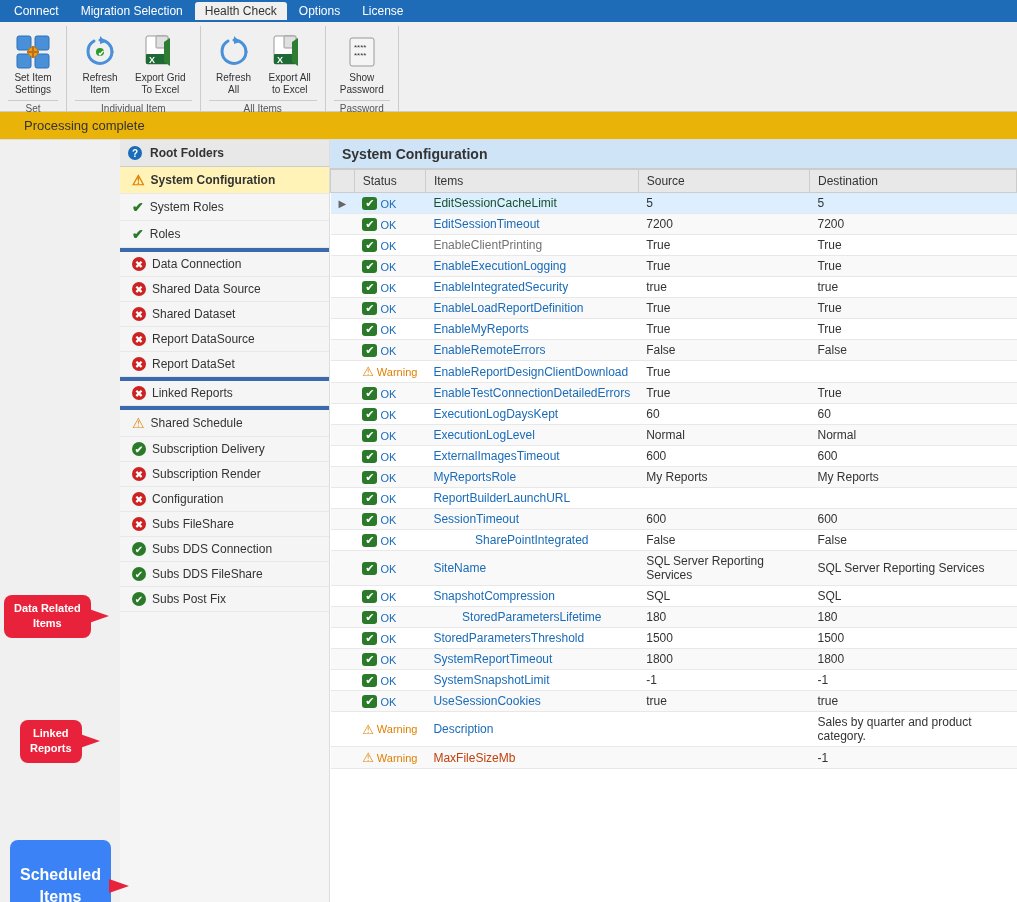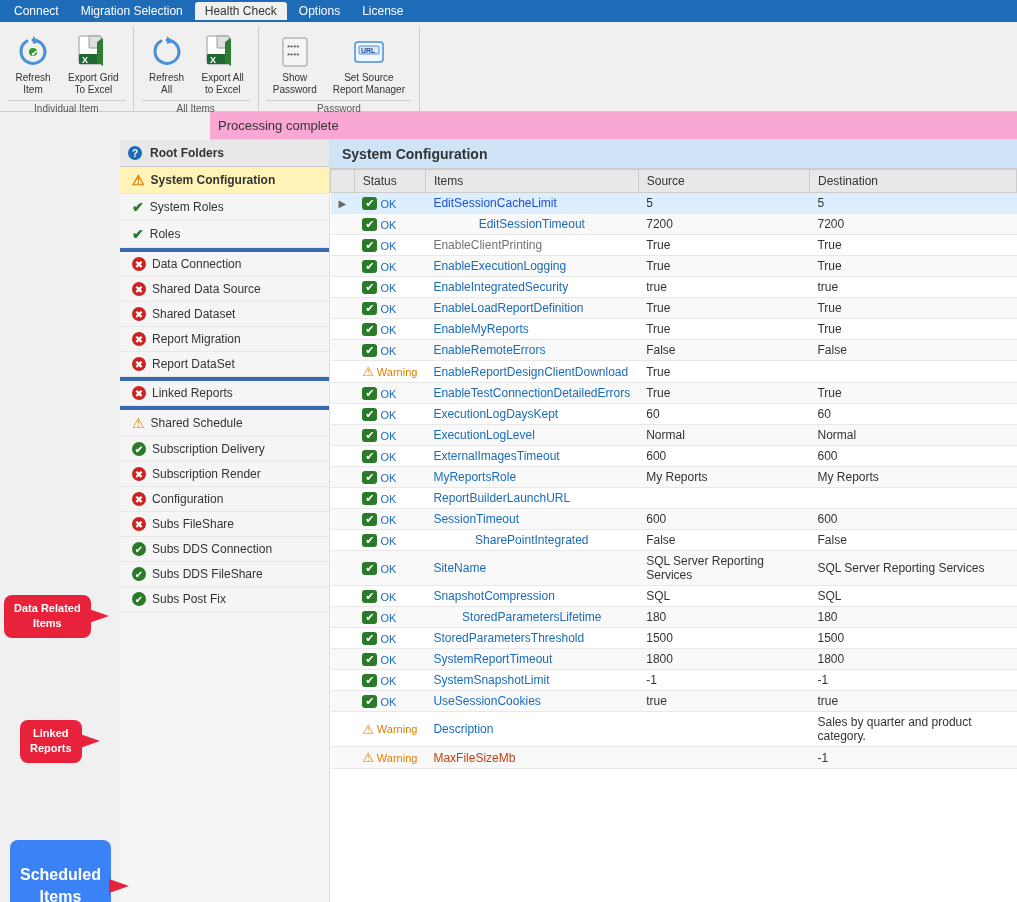--- a/index.html
+++ b/index.html
@@ -13,21 +13,21 @@
     
     .ribbon { background: #f0f0f0; border-bottom: 1px solid #ccc; display: flex; align-items: stretch; padding: 4px 0 0 0; height: 90px; }
     .ribbon-group { display: flex; flex-direction: column; align-items: center; border-right: 1px solid #ccc; padding: 0 8px; }
     .ribbon-group-label { font-size: 10px; color: #555; text-align: center; margin-top: auto; padding: 2px 4px; border-top: 1px solid #ccc; width: 100%; text-align: center; }
     .ribbon-buttons { display: flex; gap: 4px; flex: 1; align-items: flex-start; padding-top: 4px; }
     .ribbon-btn { display: flex; flex-direction: column; align-items: center; cursor: pointer; padding: 4px 6px; border-radius: 3px; min-width: 50px; }
     .ribbon-btn .icon-area { width: 36px; height: 36px; display: flex; align-items: center; justify-content: center; }
     .ribbon-btn .btn-label { font-size: 10px; color: #333; text-align: center; line-height: 1.2; margin-top: 2px; }
 
     
-    .status-bar { background: #f9a8d4; padding: 6px 8px; font-size: 13px; color: #333; border-bottom: 1px solid #ddd; margin-left: 210px; }
+    .status-bar { background: #eab308; padding: 6px 24px; font-size: 13px; color: #333; border-bottom: 1px solid #ddd; }
 
     
     .sidebar { width: 210px; background: #f5f5f5; border-right: 1px solid #ddd; overflow-y: auto; flex-shrink: 0; }
     .sidebar-header { display: flex; align-items: center; padding: 6px 8px; background: #e8e8e8; border-bottom: 1px solid #ccc; font-size: 12px; font-weight: bold; color: #333; gap: 4px; }
     .sidebar-item { display: flex; align-items: center; padding: 5px 8px 5px 12px; cursor: pointer; gap: 6px; font-size: 12px; color: #333; border-bottom: 1px solid #e8e8e8; }
     .sidebar-item.highlighted { background: #fff3b8; font-weight: bold; }
     .sidebar-divider { height: 4px; background: #3a6aad; margin: 0; }
 
     
     .status-ok { color: #2a7a2a; font-weight: bold; font-size: 14px; }
@@ -57,20 +57,39 @@
 <div class="top-nav">
   <div class="nav-tab">Connect</div>
   <div class="nav-tab">Migration Selection</div>
   <div class="nav-tab active">Health Check</div>
   <div class="nav-tab">Options</div>
   <div class="nav-tab">License</div>
 </div>
 
 <div class="ribbon">
 
+  <div class="ribbon-group">
+    <div class="ribbon-buttons">
+      <div class="ribbon-btn">
+        <div class="icon-area">
+          <svg viewBox="0 0 36 36" width="36" height="36">
+            <rect x="2" y="2" width="14" height="14" rx="2" fill="#4a90d9" stroke="#2a70b9" stroke-width="1"></rect>
+            <rect x="20" y="2" width="14" height="14" rx="2" fill="#4a90d9" stroke="#2a70b9" stroke-width="1"></rect>
+            <rect x="2" y="20" width="14" height="14" rx="2" fill="#4a90d9" stroke="#2a70b9" stroke-width="1"></rect>
+            <rect x="20" y="20" width="14" height="14" rx="2" fill="#4a90d9" stroke="#2a70b9" stroke-width="1"></rect>
+            <circle cx="18" cy="18" r="5" fill="#e8a020" stroke="#c07010" stroke-width="1"></circle>
+            <line x1="18" y1="12" x2="18" y2="24" stroke="#c07010" stroke-width="2"></line>
+            <line x1="12" y1="18" x2="24" y2="18" stroke="#c07010" stroke-width="2"></line>
+          </svg>
+        </div>
+        <div class="btn-label">Set Item<br>Settings</div>
+      </div>
+    </div>
+    <div class="ribbon-group-label">Set</div>
+  </div>
 
   <div class="ribbon-group">
     <div class="ribbon-buttons">
       <div class="ribbon-btn">
         <div class="icon-area">
           <svg viewBox="0 0 36 36" width="36" height="36">
             <path d="M18 6 A12 12 0 0 1 30 18" stroke="#4a90d9" stroke-width="3" fill="none" stroke-linecap="round"></path>
             <path d="M30 18 A12 12 0 1 1 12 7" stroke="#4a90d9" stroke-width="3" fill="none" stroke-linecap="round"></path>
             <polygon points="18,2 24,8 18,10" fill="#4a90d9"></polygon>
             <circle cx="18" cy="18" r="4" fill="#2a9a2a"></circle>
@@ -128,30 +147,20 @@
       <div class="ribbon-btn">
         <div class="icon-area">
           <svg viewBox="0 0 36 36" width="36" height="36">
             <rect x="6" y="4" width="24" height="28" rx="2" fill="#f5f5f5" stroke="#999" stroke-width="1"></rect>
             <text x="10" y="16" font-size="8" fill="#333">****</text>
             <text x="10" y="24" font-size="8" fill="#333">****</text>
           </svg>
         </div>
         <div class="btn-label">Show<br>Password</div>
       </div>
-      <div class="ribbon-btn">
-        <div class="icon-area">
-          <svg viewBox="0 0 36 36" width="36" height="36">
-            <rect x="4" y="8" width="28" height="20" rx="3" fill="#f0f8ff" stroke="#4a90d9" stroke-width="1.5"></rect>
-            <rect x="8" y="12" width="20" height="8" rx="1" fill="#e0e8f8" stroke="#4a90d9" stroke-width="1"></rect>
-            <text x="10" y="19" font-size="7" fill="#1a4a9a" font-weight="bold">URL</text>
-          </svg>
-        </div>
-        <div class="btn-label">Set Source<br>Report Manager</div>
-      </div>
     </div>
     <div class="ribbon-group-label">Password</div>
   </div>
 </div>
 
 <div class="status-bar">
   <span>Processing complete</span>
 </div>
 
 <div class="content-wrapper">
@@ -203,21 +212,21 @@
     <div class="sidebar-item">
       <span style="color:white; background:#cc2222; border-radius:50%; width:14px; height:14px; display:inline-flex; align-items:center; justify-content:center; font-size:10px;">✖</span>
       <span>Shared Data Source</span>
     </div>
     <div class="sidebar-item">
       <span style="color:white; background:#cc2222; border-radius:50%; width:14px; height:14px; display:inline-flex; align-items:center; justify-content:center; font-size:10px;">✖</span>
       <span>Shared Dataset</span>
     </div>
     <div class="sidebar-item">
       <span style="color:white; background:#cc2222; border-radius:50%; width:14px; height:14px; display:inline-flex; align-items:center; justify-content:center; font-size:10px;">✖</span>
-      <span>Report Migration</span>
+      <span>Report DataSource</span>
     </div>
     <div class="sidebar-item">
       <span style="color:white; background:#cc2222; border-radius:50%; width:14px; height:14px; display:inline-flex; align-items:center; justify-content:center; font-size:10px;">✖</span>
       <span>Report DataSet</span>
     </div>
 
     <div class="sidebar-divider"></div>
 
     <div class="sidebar-item">
       <span style="color:white; background:#cc2222; border-radius:50%; width:14px; height:14px; display:inline-flex; align-items:center; justify-content:center; font-size:10px;">✖</span>
@@ -272,31 +281,31 @@
           <th>Destination</th>
         </tr>
       </thead>
       <tbody id="table-body">
       <tr>
             <td style="color: rgb(102, 102, 102); font-size: 10px;">▶</td>
             <td style="white-space: nowrap;"><span style="display:inline-flex;align-items:center;gap:3px;">
                 <span style="color:white;background:#2a7a2a;border-radius:3px;padding:0 3px;font-size:11px;">✔</span> 
                 <span style="color:#1a6bb8;font-size:11px;">OK</span>
               </span></td>
-            <td style="color: #1d4ed8; cursor: pointer;">EditSessionCacheLimit</td>
+            <td style="color: #14532d; cursor: pointer;">EditSessionCacheLimit</td>
             <td>5</td>
             <td>5</td>
           </tr>
           <tr>
             <td style="color: rgb(102, 102, 102); font-size: 10px;"></td>
             <td style="white-space: nowrap;"><span style="display:inline-flex;align-items:center;gap:3px;">
                 <span style="color:white;background:#2a7a2a;border-radius:3px;padding:0 3px;font-size:11px;">✔</span> 
                 <span style="color:#1a6bb8;font-size:11px;">OK</span>
               </span></td>
-            <td style="color: rgb(26, 107, 184); cursor: pointer; text-align: center;">EditSessionTimeout</td>
+            <td style="color: rgb(26, 107, 184); cursor: pointer;">EditSessionTimeout</td>
             <td>7200</td>
             <td>7200</td>
           </tr>
           <tr>
             <td style="color: rgb(102, 102, 102); font-size: 10px;"></td>
             <td style="white-space: nowrap;"><span style="display:inline-flex;align-items:center;gap:3px;">
                 <span style="color:white;background:#2a7a2a;border-radius:3px;padding:0 3px;font-size:11px;">✔</span> 
                 <span style="color:#1a6bb8;font-size:11px;">OK</span>
               </span></td>
             <td style="color: #737373; cursor: pointer;">EnableClientPrinting</td>

